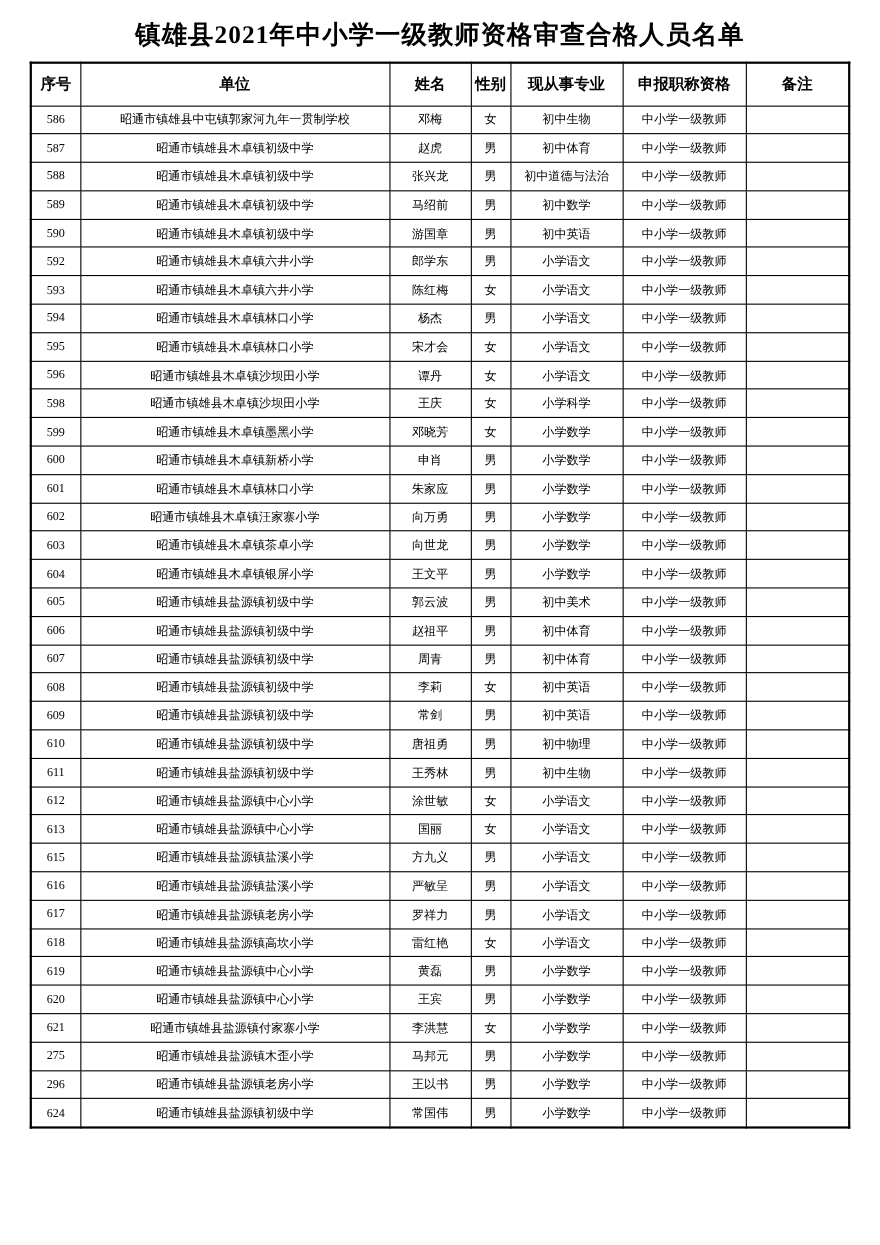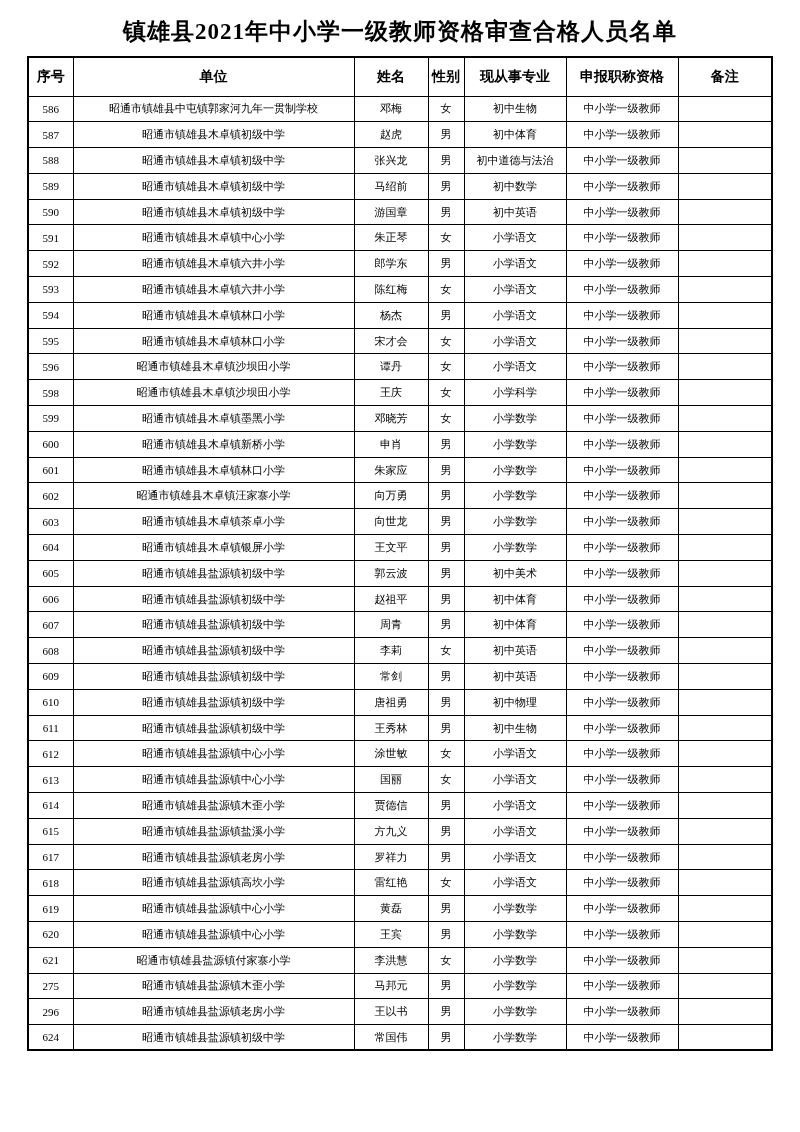--- a/index.html
+++ b/index.html
@@ -115,29 +115,20 @@
         <tr>
           <td class="c-seq">590</td>
           <td class="c-unit">昭通市镇雄县木卓镇初级中学</td>
           <td class="c-name">游国章</td>
           <td class="c-gender">男</td>
           <td class="c-subject">初中英语</td>
           <td class="c-title">中小学一级教师</td>
           <td class="c-remark"></td>
         </tr>
         <tr>
-          <td class="c-seq">591</td>
-          <td class="c-unit">昭通市镇雄县木卓镇中心小学</td>
-          <td class="c-name">朱正琴</td>
-          <td class="c-gender">女</td>
-          <td class="c-subject">小学语文</td>
-          <td class="c-title">中小学一级教师</td>
-          <td class="c-remark"></td>
-        </tr>
-        <tr>
           <td class="c-seq">592</td>
           <td class="c-unit">昭通市镇雄县木卓镇六井小学</td>
           <td class="c-name">郎学东</td>
           <td class="c-gender">男</td>
           <td class="c-subject">小学语文</td>
           <td class="c-title">中小学一级教师</td>
           <td class="c-remark"></td>
         </tr>
         <tr>
           <td class="c-seq">593</td>
@@ -313,32 +304,32 @@
         <tr>
           <td class="c-seq">613</td>
           <td class="c-unit">昭通市镇雄县盐源镇中心小学</td>
           <td class="c-name">国丽</td>
           <td class="c-gender">女</td>
           <td class="c-subject">小学语文</td>
           <td class="c-title">中小学一级教师</td>
           <td class="c-remark"></td>
         </tr>
         <tr>
-          <td class="c-seq">614</td>
-          <td class="c-unit">昭通市镇雄县盐源镇木歪小学</td>
-          <td class="c-name">贾德信</td>
-          <td class="c-gender">男</td>
-          <td class="c-subject">小学语文</td>
-          <td class="c-title">中小学一级教师</td>
-          <td class="c-remark"></td>
-        </tr>
-        <tr>
           <td class="c-seq">615</td>
           <td class="c-unit">昭通市镇雄县盐源镇盐溪小学</td>
           <td class="c-name">方九义</td>
+          <td class="c-gender">男</td>
+          <td class="c-subject">小学语文</td>
+          <td class="c-title">中小学一级教师</td>
+          <td class="c-remark"></td>
+        </tr>
+        <tr>
+          <td class="c-seq">616</td>
+          <td class="c-unit">昭通市镇雄县盐源镇盐溪小学</td>
+          <td class="c-name">严敏呈</td>
           <td class="c-gender">男</td>
           <td class="c-subject">小学语文</td>
           <td class="c-title">中小学一级教师</td>
           <td class="c-remark"></td>
         </tr>
         <tr>
           <td class="c-seq">617</td>
           <td class="c-unit">昭通市镇雄县盐源镇老房小学</td>
           <td class="c-name">罗祥力</td>
           <td class="c-gender">男</td>

